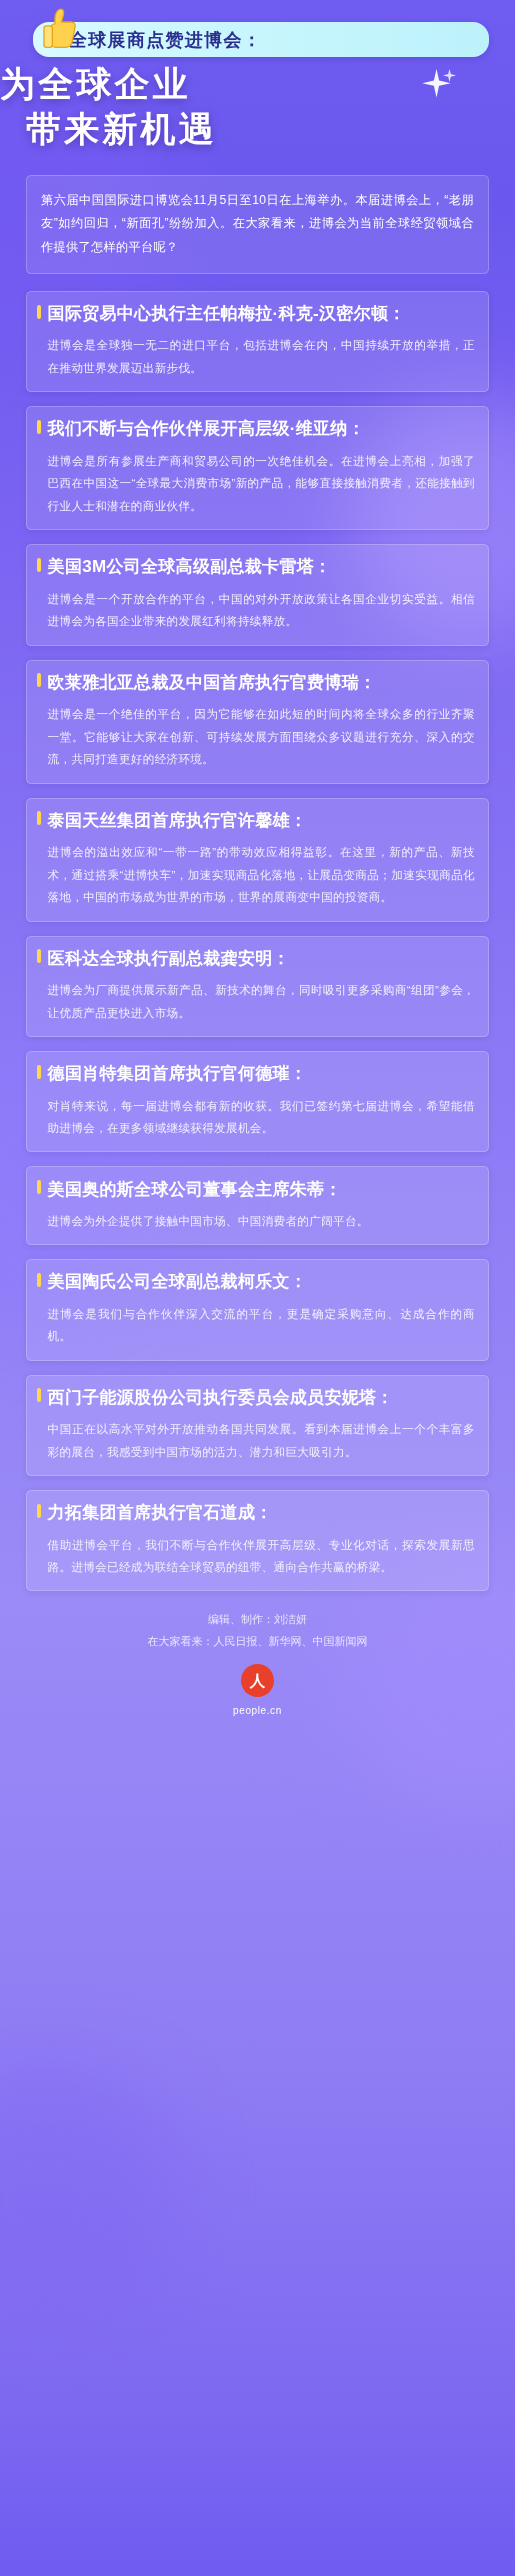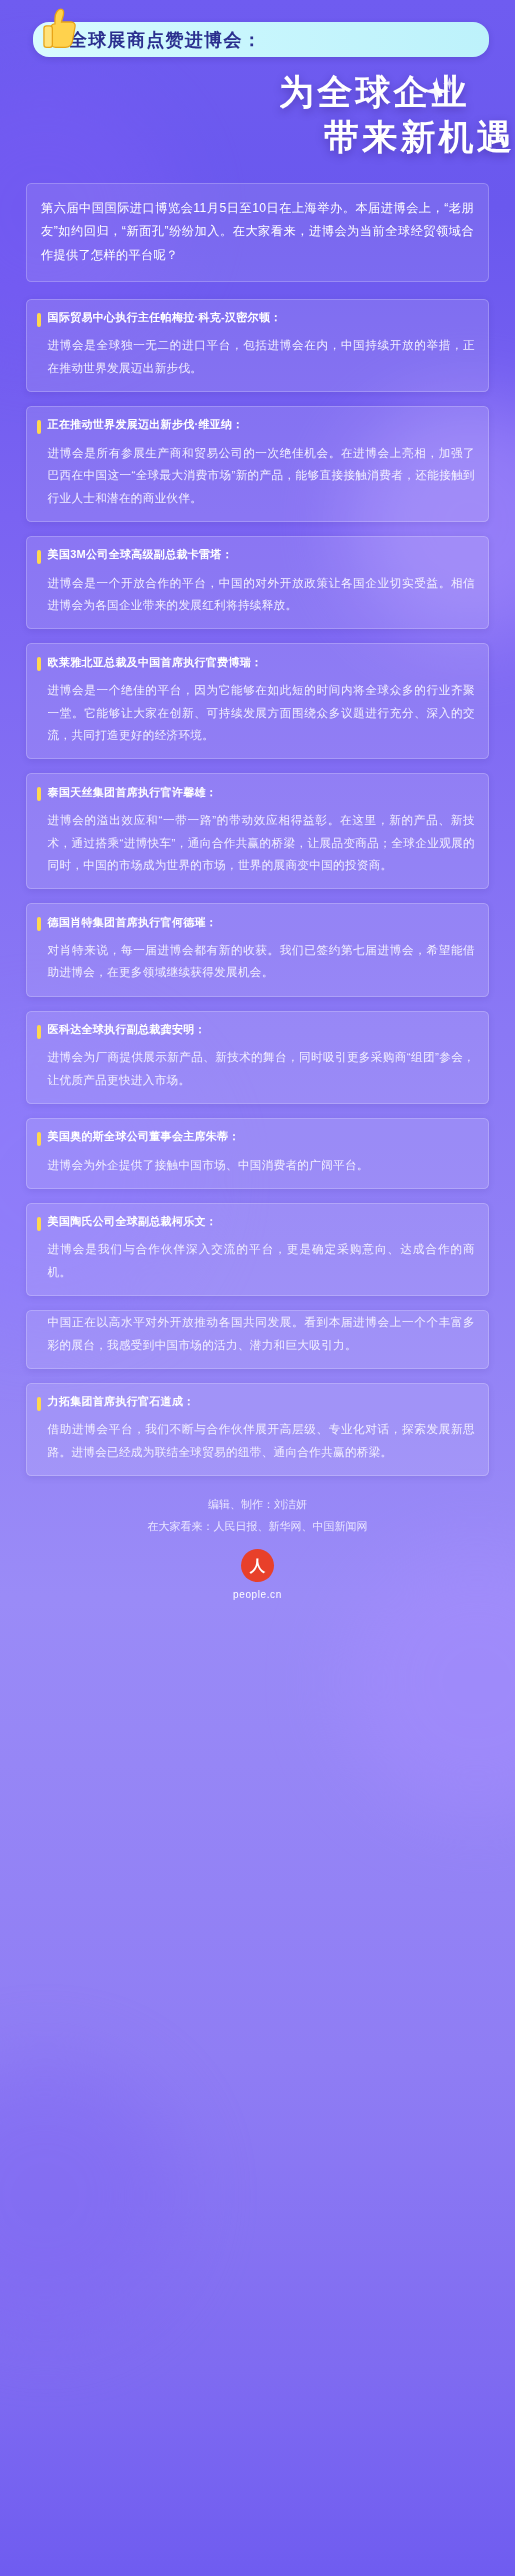--- a/index.html
+++ b/index.html
@@ -56,22 +56,22 @@
   }
   .thumb-icon {
     position: absolute;
     left: 9px;
     top: -15.5px;
     width: 35px;
     height: 43px;
     z-index: 4;
   }
   .main-title {
-    margin-top: 13px;
-    text-align: right;
+    margin-top: 5px;
+    text-align: left;
     position: relative;
   }
   .main-title .line {
     display: block;
     font-size: 35px;
     font-weight: bold;
     color: #ffffff;
     letter-spacing: 3.2px;
     line-height: 1.28;
     text-shadow: 0 2.6px 9px rgba(30,10,90,.35);
@@ -120,21 +120,21 @@
   }
   .accent-bar {
     width: 3.9px;
     min-width: 3.9px;
     height: 14px;
     background: #ffd84d;
     border-radius: 1.9px;
     margin-top: 2.6px;
   }
   .speaker {
-    font-size: 11px;
+    font-size: 17px;
     font-weight: bold;
     color: #ffffff;
     line-height: 1.45;
     letter-spacing: 0.3px;
   }
   .card-body {
     padding: 0 13px 11.6px 20.6px;
     color: #f3f0ff;
     font-size: 11.6px;
     line-height: 1.95;
@@ -214,21 +214,21 @@
       <div class="card-head">
         <div class="accent-bar"></div>
         <div class="speaker">国际贸易中心执行主任帕梅拉·科克-汉密尔顿：</div>
       </div>
       <div class="card-body">进博会是全球独一无二的进口平台，包括进博会在内，中国持续开放的举措，正在推动世界发展迈出新步伐。</div>
     </div>
 
     <div class="card">
       <div class="card-head">
         <div class="accent-bar"></div>
-        <div class="speaker">正在推动世界发展迈出新步伐·维亚纳：</div>
+        <div class="speaker">我们不断与合作伙伴展开高层级·维亚纳：</div>
       </div>
       <div class="card-body">进博会是所有参展生产商和贸易公司的一次绝佳机会。在进博会上亮相，加强了巴西在中国这一“全球最大消费市场”新的产品，能够直接接触消费者，还能接触到行业人士和潜在的商业伙伴。</div>
     </div>
 
     <div class="card">
       <div class="card-head">
         <div class="accent-bar"></div>
         <div class="speaker">美国3M公司全球高级副总裁卡雷塔：</div>
       </div>
       <div class="card-body">进博会是一个开放合作的平台，中国的对外开放政策让各国企业切实受益。相信进博会为各国企业带来的发展红利将持续释放。</div>
@@ -240,56 +240,60 @@
         <div class="speaker">欧莱雅北亚总裁及中国首席执行官费博瑞：</div>
       </div>
       <div class="card-body">进博会是一个绝佳的平台，因为它能够在如此短的时间内将全球众多的行业齐聚一堂。它能够让大家在创新、可持续发展方面围绕众多议题进行充分、深入的交流，共同打造更好的经济环境。</div>
     </div>
 
     <div class="card">
       <div class="card-head">
         <div class="accent-bar"></div>
         <div class="speaker">泰国天丝集团首席执行官许馨雄：</div>
       </div>
-      <div class="card-body">进博会的溢出效应和“一带一路”的带动效应相得益彰。在这里，新的产品、新技术，通过搭乘“进博快车”，通向合作共赢的桥梁，让展品变商品；全球企业观展的同时，中国的市场成为世界的市场，世界的展商变中国的投资商。</div>
+      <div class="card-body">进博会的溢出效应和“一带一路”的带动效应相得益彰。在这里，新的产品、新技术，通过搭乘“进博快车”，加速实现商品化落地，让展品变商品；加速实现商品化落地，中国的市场成为世界的市场，世界的展商变中国的投资商。</div>
+    </div>
+
+    <div class="card">
+      <div class="card-head">
+        <div class="accent-bar"></div>
+        <div class="speaker">医科达全球执行副总裁龚安明：</div>
+      </div>
+      <div class="card-body">进博会为厂商提供展示新产品、新技术的舞台，同时吸引更多采购商“组团”参会，让优质产品更快进入市场。</div>
     </div>
 
     <div class="card">
       <div class="card-head">
         <div class="accent-bar"></div>
         <div class="speaker">德国肖特集团首席执行官何德璀：</div>
       </div>
       <div class="card-body">对肖特来说，每一届进博会都有新的收获。我们已签约第七届进博会，希望能借助进博会，在更多领域继续获得发展机会。</div>
     </div>
 
     <div class="card">
       <div class="card-head">
         <div class="accent-bar"></div>
-        <div class="speaker">医科达全球执行副总裁龚安明：</div>
-      </div>
-      <div class="card-body">进博会为厂商提供展示新产品、新技术的舞台，同时吸引更多采购商“组团”参会，让优质产品更快进入市场。</div>
-    </div>
-
-    <div class="card">
-      <div class="card-head">
-        <div class="accent-bar"></div>
         <div class="speaker">美国奥的斯全球公司董事会主席朱蒂：</div>
       </div>
       <div class="card-body">进博会为外企提供了接触中国市场、中国消费者的广阔平台。</div>
     </div>
 
     <div class="card">
       <div class="card-head">
         <div class="accent-bar"></div>
         <div class="speaker">美国陶氏公司全球副总裁柯乐文：</div>
       </div>
       <div class="card-body">进博会是我们与合作伙伴深入交流的平台，更是确定采购意向、达成合作的商机。</div>
     </div>
 
     <div class="card">
+      <div class="card-head">
+        <div class="accent-bar"></div>
+        <div class="speaker">西门子能源股份公司执行委员会成员安妮塔：</div>
+      </div>
       <div class="card-body">中国正在以高水平对外开放推动各国共同发展。看到本届进博会上一个个丰富多彩的展台，我感受到中国市场的活力、潜力和巨大吸引力。</div>
     </div>
 
     <div class="card">
       <div class="card-head">
         <div class="accent-bar"></div>
         <div class="speaker">力拓集团首席执行官石道成：</div>
       </div>
       <div class="card-body">借助进博会平台，我们不断与合作伙伴展开高层级、专业化对话，探索发展新思路。进博会已经成为联结全球贸易的纽带、通向合作共赢的桥梁。</div>
     </div>

